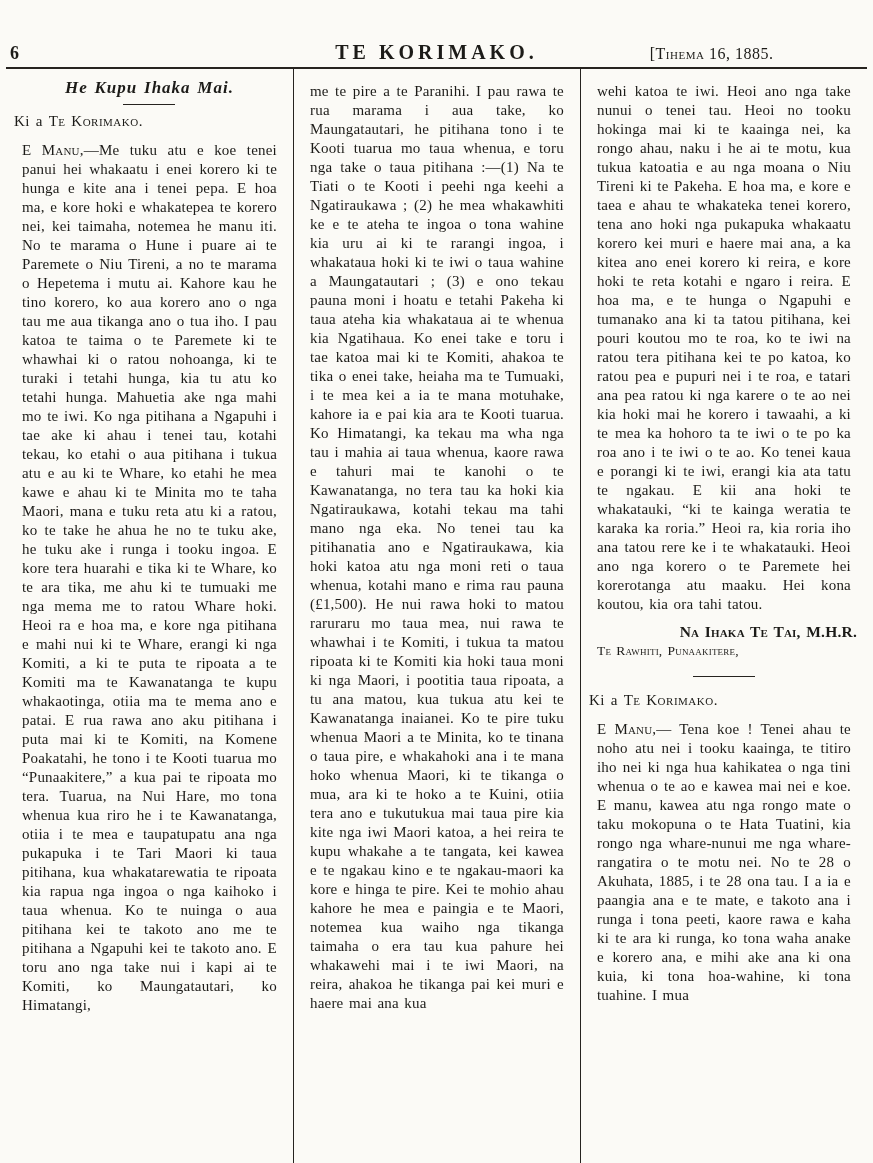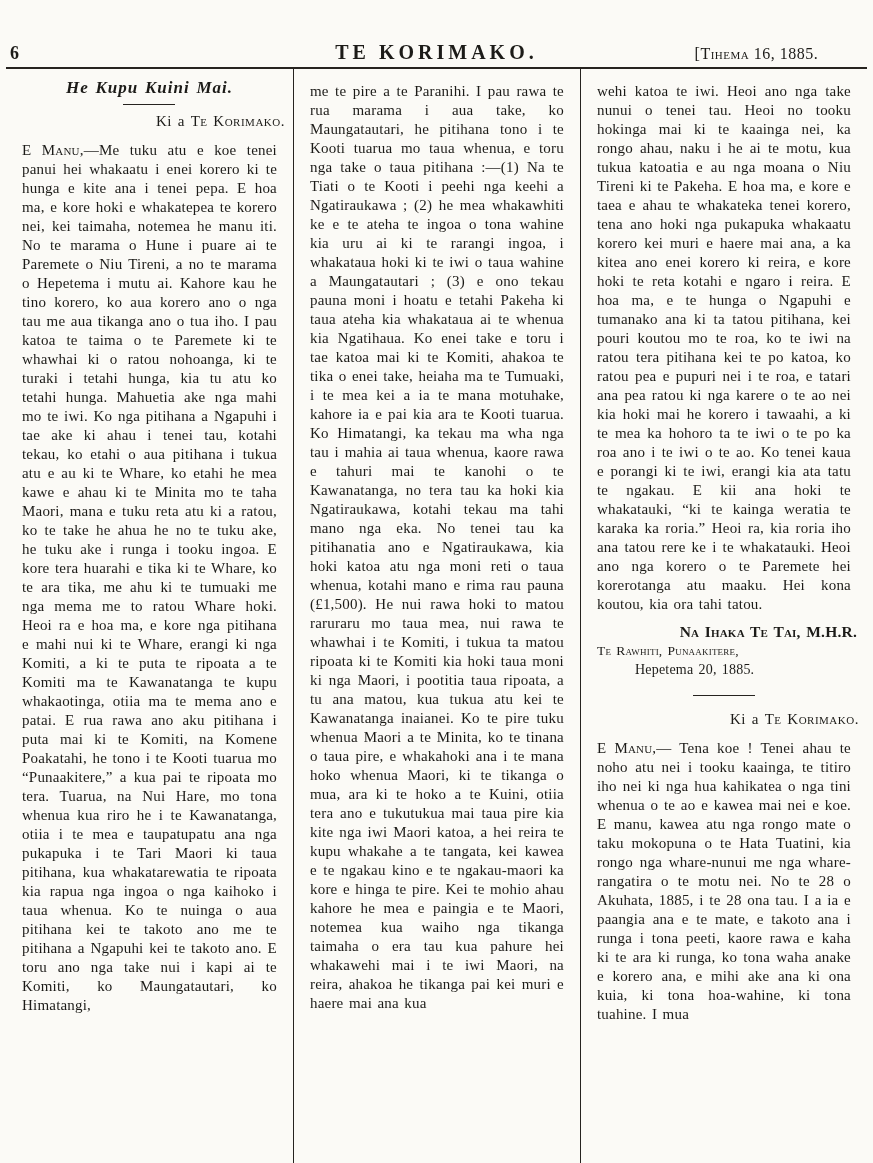--- a/index.html
+++ b/index.html
@@ -14,21 +14,21 @@
   .page { padding: 3px 6px 0 6px; }
 
   
   .masthead {
     display: flex;
     align-items: baseline;
     padding: 2px 4px 3px 4px;
   }
   .masthead .left  { flex: 1; text-align: left; }
   .masthead .mid   { flex: 2; text-align: center; }
-  .masthead .right { flex: 1; text-align: center; margin-top: 40px; }
+  .masthead .right { flex: 1; text-align: left; margin-top: 40px; }
   .page-num { font-weight: bold; font-size: 18px; }
   .paper-title { font-weight: bold; font-size: 20px; letter-spacing: 4px; }
   .issue-date { font-size: 16px; font-variant: small-caps; letter-spacing: 0.5px; }
   .head-rule { border: 0; border-top: 2px solid #26231f; margin: 0 0 0 0; }
 
   
   .columns {
     display: flex;
     height: 1128px;
     overflow: hidden;
@@ -57,21 +57,21 @@
     letter-spacing: 1px;
     margin-top: 4px;
   }
   .short-rule {
     width: 52px;
     border: 0;
     border-top: 1.2px solid #26231f;
     margin: 7px auto 7px auto;
   }
   .salutation {
-    text-align: right;
+    text-align: left;
     font-size: 15px;
     margin: 6px 0 10px 0;
     letter-spacing: 0.5px;
   }
   .signature {
     text-align: right;
     font-variant: small-caps;
     font-size: 15.5px;
     margin-top: 3px;
     padding-right: 2px;
@@ -110,34 +110,33 @@
     <div class="right">
       <span class="issue-date">[Tihema 16, 1885.</span>
     </div>
   </div>
 
   <hr class="head-rule">
 
   <div class="columns">
 
     <div class="col">
-      <div class="section-title">He Kupu Kuini Mai.</div>
+      <div class="section-title">He Kupu Ihaka Mai.</div>
       <hr class="short-rule">
       <div class="salutation"><span>Ki a </span><span class="sc">Te Korimako.</span></div>
       <p><span class="sc">E Manu,</span><span>—Me tuku atu e koe tenei panui hei whakaatu i enei korero ki te hunga e kite ana i tenei pepa.  E hoa ma, e kore hoki e whakatepea te korero nei, kei taimaha, notemea he manu iti.  No te marama o Hune i puare ai te Paremete o Niu Tireni, a no te marama o Hepetema i mutu ai.  Kahore kau he tino korero, ko aua korero ano o nga tau me aua tikanga ano o tua iho.  I pau katoa te taima o te Paremete ki te whawhai ki o ratou nohoanga, ki te turaki i tetahi hunga, kia tu atu ko tetahi hunga.  Mahuetia ake nga mahi mo te iwi.  Ko nga pitihana a Ngapuhi i tae ake ki ahau i tenei tau, kotahi tekau, ko etahi o aua pitihana i tukua atu e au ki te Whare, ko etahi he mea kawe e ahau ki te Minita mo te taha Maori, mana e tuku reta atu ki a ratou, ko te take he ahua he no te tuku ake, he tuku ake i runga i tooku ingoa.  E kore tera huarahi e tika ki te Whare, ko te ara tika, me ahu ki te tumuaki me nga mema me to ratou Whare hoki.  Heoi ra e hoa ma, e kore nga pitihana e mahi nui ki te Whare, erangi ki nga Komiti, a ki te puta te ripoata a te Komiti ma te Kawanatanga te kupu whakaotinga, otiia ma te mema ano e patai.  E rua rawa ano aku pitihana i puta mai ki te Komiti, na Komene Poakatahi, he tono i te Kooti tuarua mo “Punaakitere,” a kua pai te ripoata mo tera.  Tuarua, na Nui Hare, mo tona whenua kua riro he i te Kawanatanga, otiia i te mea e taupatupatu ana nga pukapuka i te Tari Maori ki taua pitihana, kua whakatarewatia te ripoata kia rapua nga ingoa o nga kaihoko i taua whenua.  Ko te nuinga o aua pitihana kei te takoto ano me te pitihana a Ngapuhi kei te takoto ano.  E toru ano nga take nui i kapi ai te Komiti, ko Maungatautari, ko Himatangi,</span></p>
     </div>
 
     <div class="col">
       <p>me te pire a te Paranihi.  I pau rawa te rua marama i aua take, ko Maungatautari, he pitihana tono i te Kooti tuarua mo taua whenua, e toru nga take o taua pitihana :—(1) Na te Tiati o te Kooti i peehi nga keehi a Ngatiraukawa ;  (2) he mea whakawhiti ke e te ateha te ingoa o tona wahine kia uru ai ki te rarangi ingoa, i whakataua hoki ki te iwi o taua wahine a Maungatautari ; (3) e ono tekau pauna moni i hoatu e tetahi Pakeha ki taua ateha kia whakataua ai te whenua kia Ngatihaua.  Ko enei take e toru i tae katoa mai ki te Komiti, ahakoa te tika o enei take, heiaha ma te Tumuaki, i te mea kei a ia te mana motuhake, kahore ia e pai kia ara te Kooti tuarua.  Ko Himatangi, ka tekau ma wha nga tau i mahia ai taua whenua, kaore rawa e tahuri mai te kanohi o te Kawanatanga, no tera tau ka hoki kia Ngatiraukawa, kotahi tekau ma tahi mano nga eka.  No tenei tau ka pitihanatia ano e Ngatiraukawa, kia hoki katoa atu nga moni reti o taua whenua, kotahi mano e rima rau pauna (£1,500).  He nui rawa hoki to matou raruraru mo taua mea, nui rawa te whawhai i te Komiti, i tukua ta matou ripoata ki te Komiti kia hoki taua moni ki nga Maori, i pootitia taua ripoata, a tu ana matou, kua tukua atu kei te Kawanatanga inaianei.  Ko te pire tuku whenua Maori a te Minita, ko te tinana o taua pire, e whakahoki ana i te mana hoko whenua Maori, ki te tikanga o mua, ara ki te hoko a te Kuini, otiia tera ano e tukutukua mai taua pire kia kite nga iwi Maori katoa, a hei reira te kupu whakahe a te tangata, kei kawea e te ngakau kino e te ngakau-maori ka kore e hinga te pire.  Kei te mohio ahau kahore he mea e paingia e te Maori, notemea kua waiho nga tikanga taimaha o era tau kua pahure hei whakawehi mai i te iwi Maori, na reira, ahakoa he tikanga pai kei muri e haere mai ana kua</p>
     </div>
 
     <div class="col">
       <p>wehi katoa te iwi.  Heoi ano nga take nunui o tenei tau.  Heoi no tooku hokinga mai ki te kaainga nei, ka rongo ahau, naku i he ai te motu, kua tukua katoatia e au nga moana o Niu Tireni ki te Pakeha.  E hoa ma, e kore e taea e ahau te whakateka tenei korero, tena ano hoki nga pukapuka whakaatu korero kei muri e haere mai ana, a ka kitea ano enei korero ki reira, e kore hoki te reta kotahi e ngaro i reira.  E hoa ma, e te hunga o Ngapuhi e tumanako ana ki ta tatou pitihana, kei pouri koutou mo te roa, ko te iwi na ratou tera pitihana kei te po katoa, ko ratou pea e pupuri nei i te roa, e tatari ana pea ratou ki nga karere o te ao nei kia hoki mai he korero i tawaahi, a ki te mea ka hohoro ta te iwi o te po ka roa ano i te iwi o te ao.  Ko tenei kaua e porangi ki te iwi, erangi kia ata tatu te ngakau.  E kii ana hoki te whakatauki, “ki te kainga weratia te karaka ka roria.”  Heoi ra, kia roria iho ana tatou rere ke i te whakatauki.  Heoi ano nga korero o te Paremete hei korerotanga atu maaku.  Hei kona koutou, kia ora tahi tatou.</p>
       <div class="signature">Na Ihaka Te Tai, M.H.R.</div>
       <div class="address-line1">Te Rawhiti, Punaakitere,</div>
-      <div class="address-line2">Hepetema 20, 1885.</div>
       <hr class="letter-divider">
       <div class="salutation"><span>Ki a </span><span class="sc">Te Korimako.</span></div>
       <p><span class="sc">E Manu,</span><span>— Tena koe !   Tenei ahau te noho atu nei i tooku kaainga, te titiro iho nei ki nga hua kahikatea o nga tini whenua o te ao e kawea mai nei e koe.  E manu, kawea atu nga rongo mate o taku mokopuna o te Hata Tuatini, kia rongo nga whare-nunui me nga whare-rangatira o te motu nei.  No te 28 o Akuhata, 1885, i te 28 ona tau.  I a ia e paangia ana e te mate, e takoto ana i runga i tona peeti, kaore rawa e kaha ki te ara ki runga, ko tona waha anake e korero ana, e mihi ake ana ki ona kuia, ki tona hoa-wahine, ki tona tuahine.  I mua</span></p>
     </div>
 
   </div>
 </div>
 
 </body></html>

